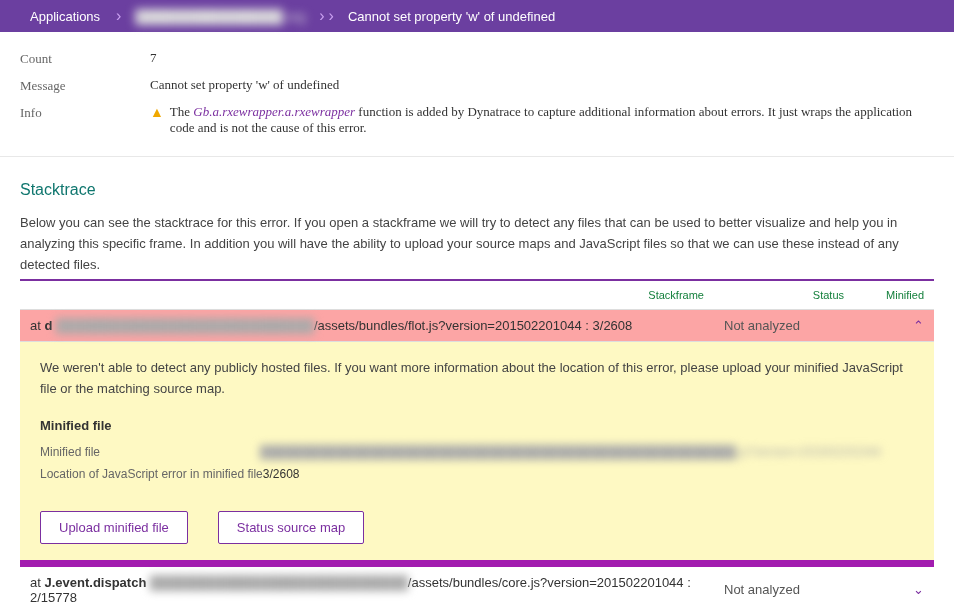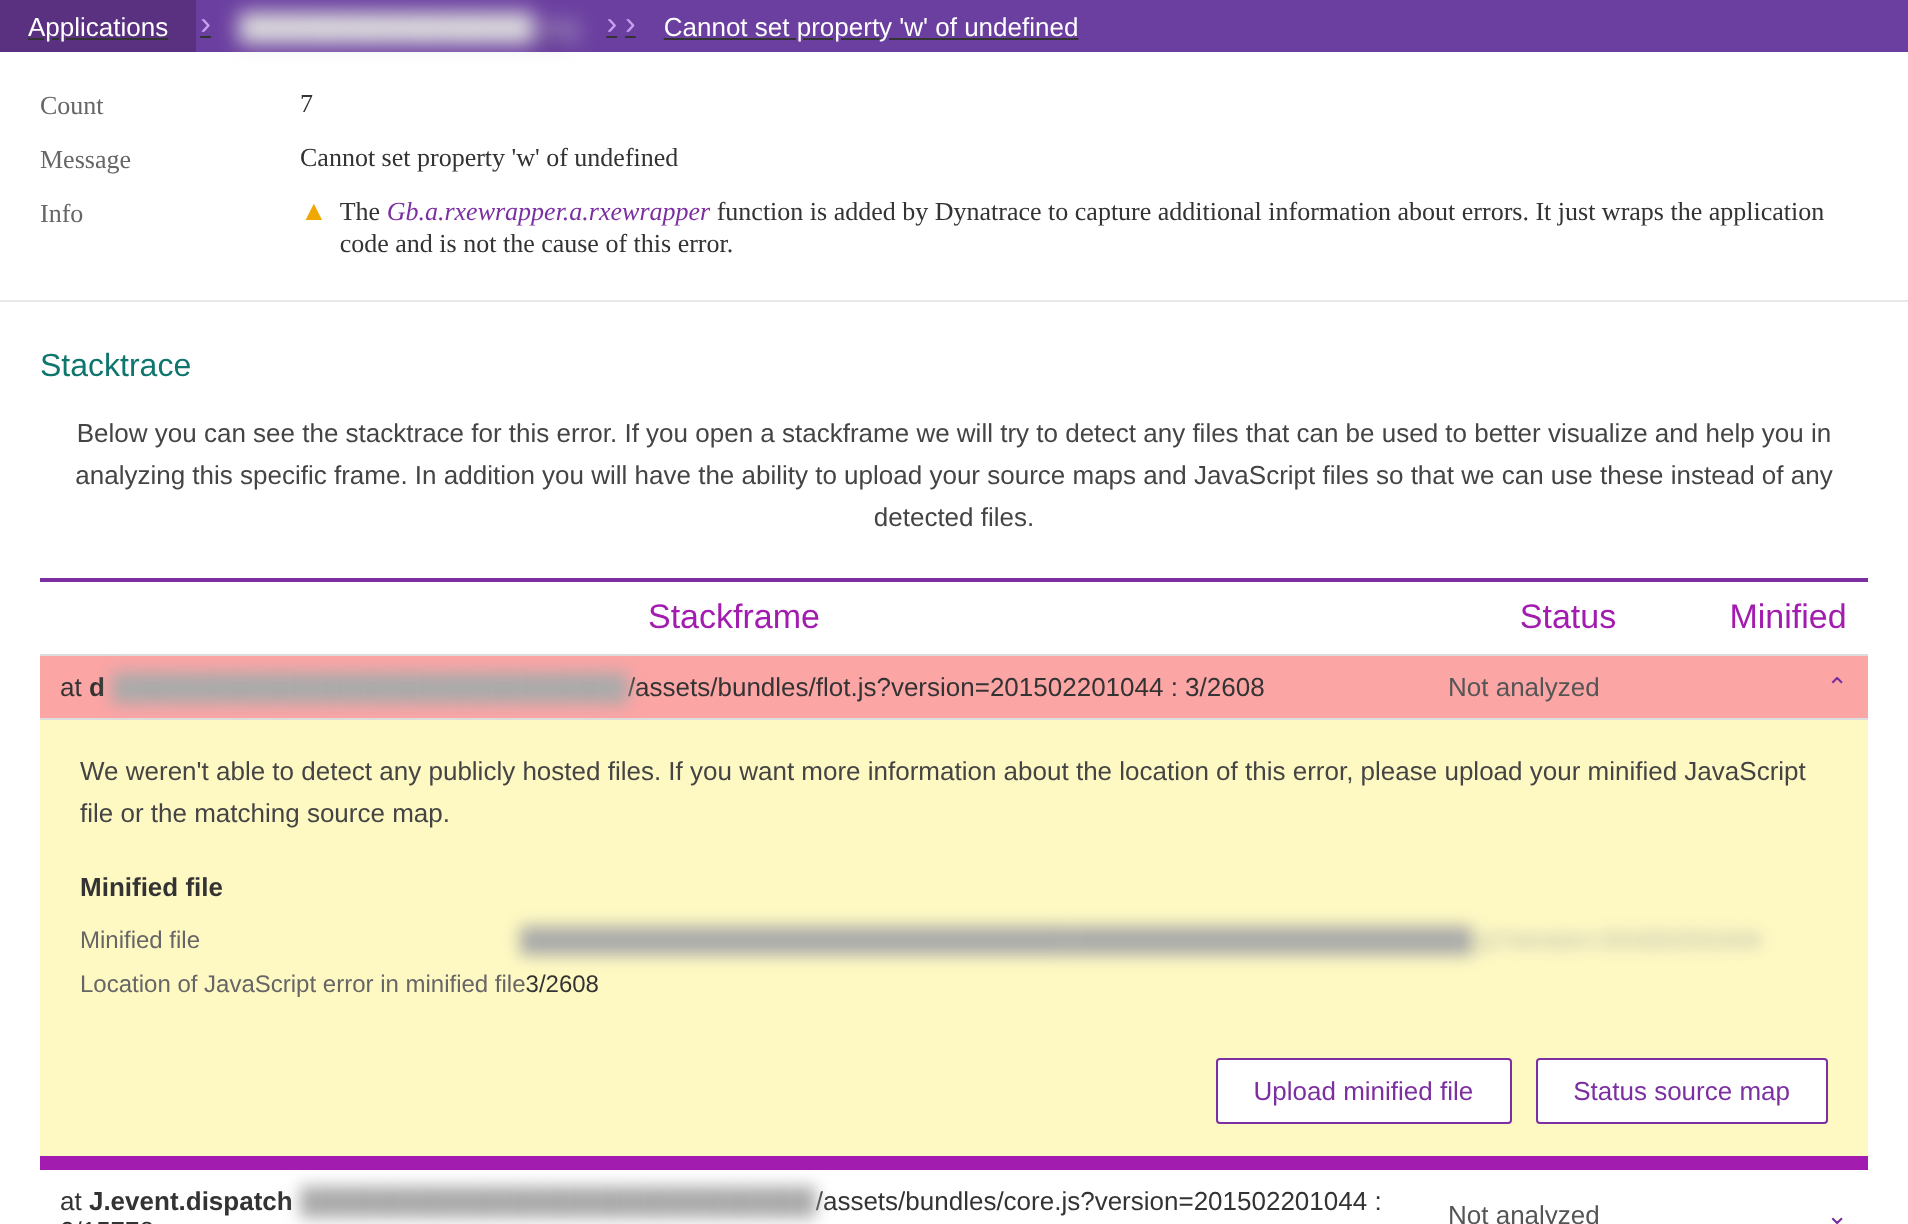--- a/index.html
+++ b/index.html
@@ -4,22 +4,21 @@
   <style>
     * { box-sizing: border-box; margin: 0; padding: 0; }
     body { font-family: Arial, sans-serif; font-size: 13px; color: #333; background: #fff; width: 954px; }
 
     
     .breadcrumb {
       display: flex;
       align-items: center;
       background: #6b3fa0;
       height: 26px;
-      padding: 0;
-      text-decoration: underline;
+      padding: 16px;
     }
     .breadcrumb-item {
       display: flex;
       align-items: center;
       color: #fff;
       font-size: 13px;
       padding: 0 12px;
       height: 100%;
       position: relative;
     }
@@ -84,38 +83,37 @@
     .stacktrace-title {
       font-size: 16px;
       font-weight: normal;
       color: #0f766e;
       margin-bottom: 14px;
     }
     .stacktrace-desc {
       font-size: 13px;
       color: #444;
       line-height: 1.6;
-      margin-bottom: 20px;
-      text-align: center;
+      margin-bottom: 4px;
     }
 
     
     .stacktrace-table {
       width: 100%;
       border-collapse: collapse;
       border-top: 2px solid #7b2fa0;
     }
     .stacktrace-table thead tr {
       border-bottom: 1px solid #ddd;
     }
     .stacktrace-table th {
-      text-align: center;
+      text-align: right;
       font-weight: normal;
-      color: #a21caf;
-      font-size: 17px;
+      color: #15803d;
+      font-size: 11px;
       padding: 8px 10px;
     }
     .stacktrace-table th.status-col { width: 140px; }
     .stacktrace-table th.analyze-col { width: 80px; }
 
     
     .stackframe-row {
       background: #fca5a5;
       border-bottom: 1px solid #ddd;
     }
@@ -167,22 +165,22 @@
     .detail-field-value {
       font-size: 12px;
       color: #333;
     }
     .detail-field-value.blurred {
       filter: blur(4px);
       color: #999;
     }
     .button-row {
       display: flex;
-      justify-content: flex-end;
-      gap: 12px;
+      justify-content: flex-start;
+      gap: 30px;
       margin-top: 20px;
       padding-top: 10px;
     }
     .btn-outline {
       border: 1px solid #7b2fa0;
       background: #fff;
       color: #7b2fa0;
       padding: 8px 18px;
       font-size: 13px;
       cursor: pointer;

